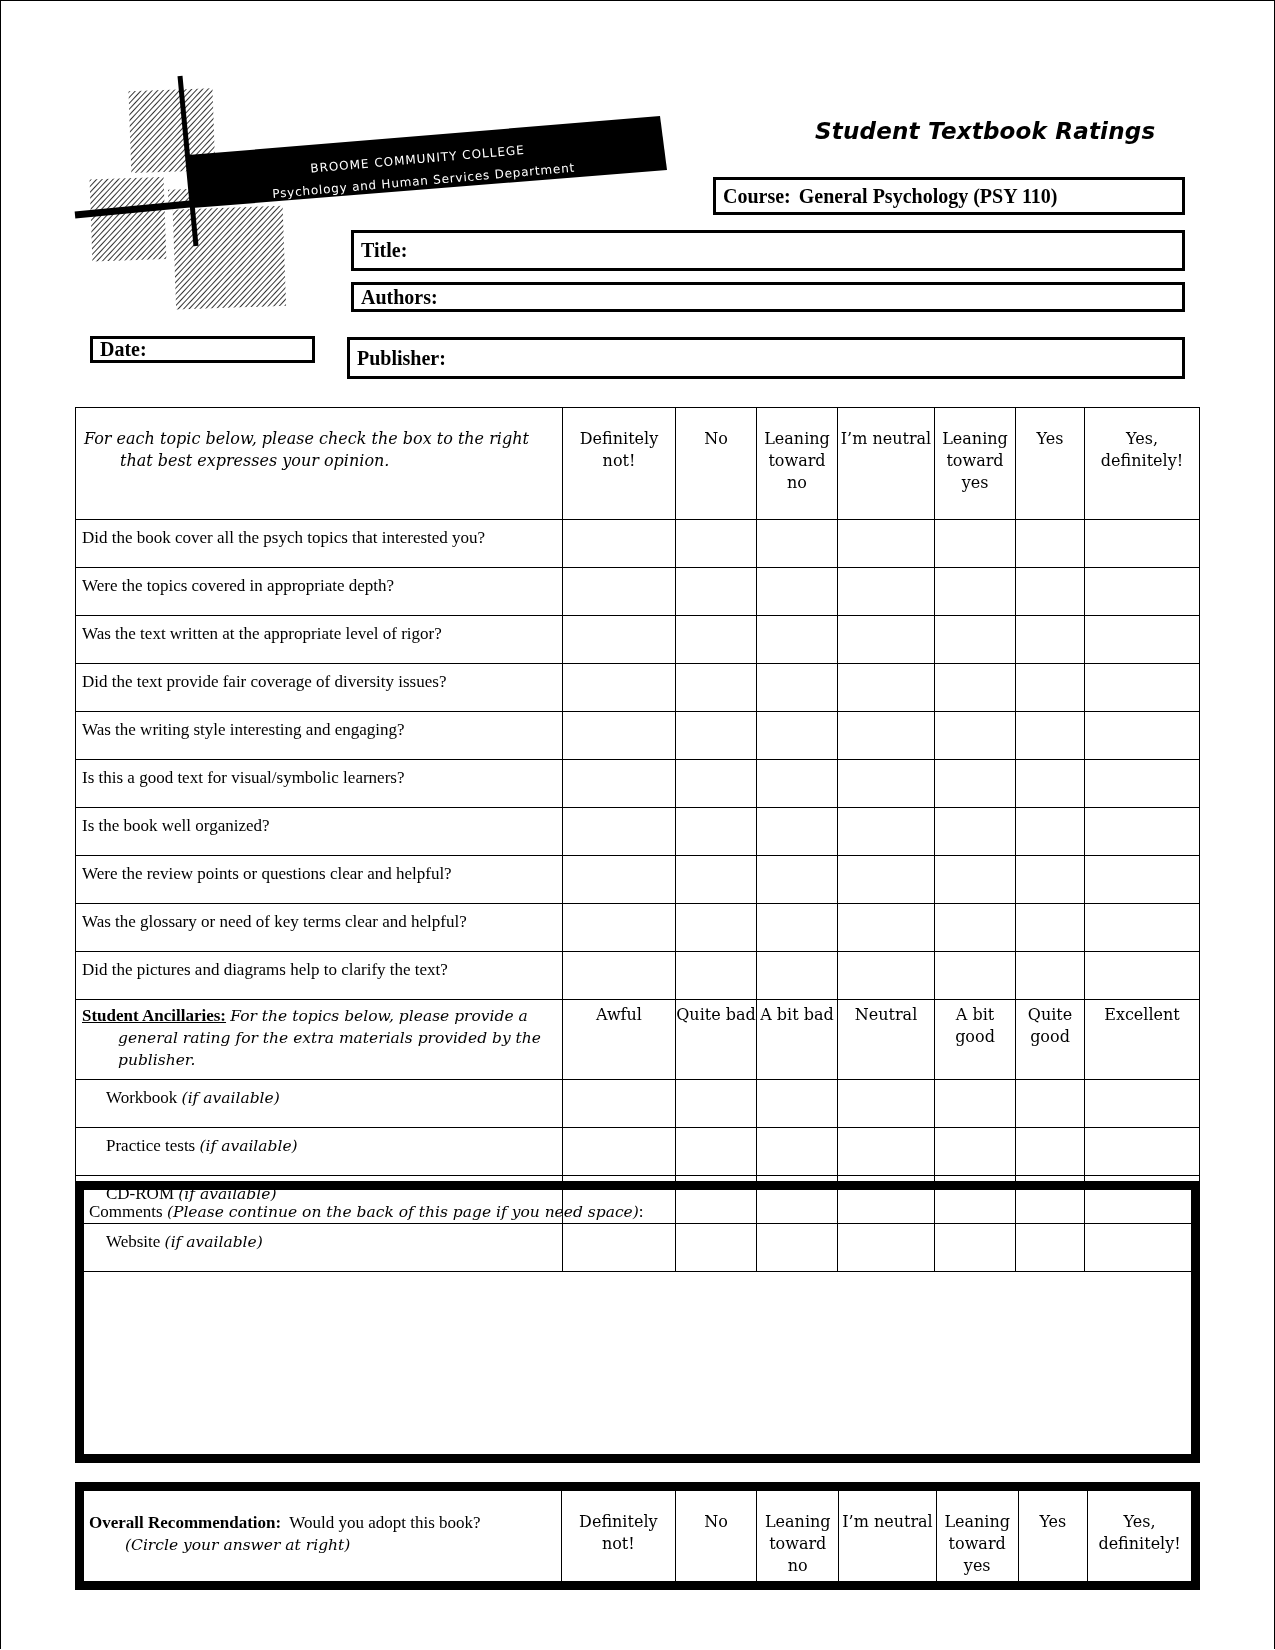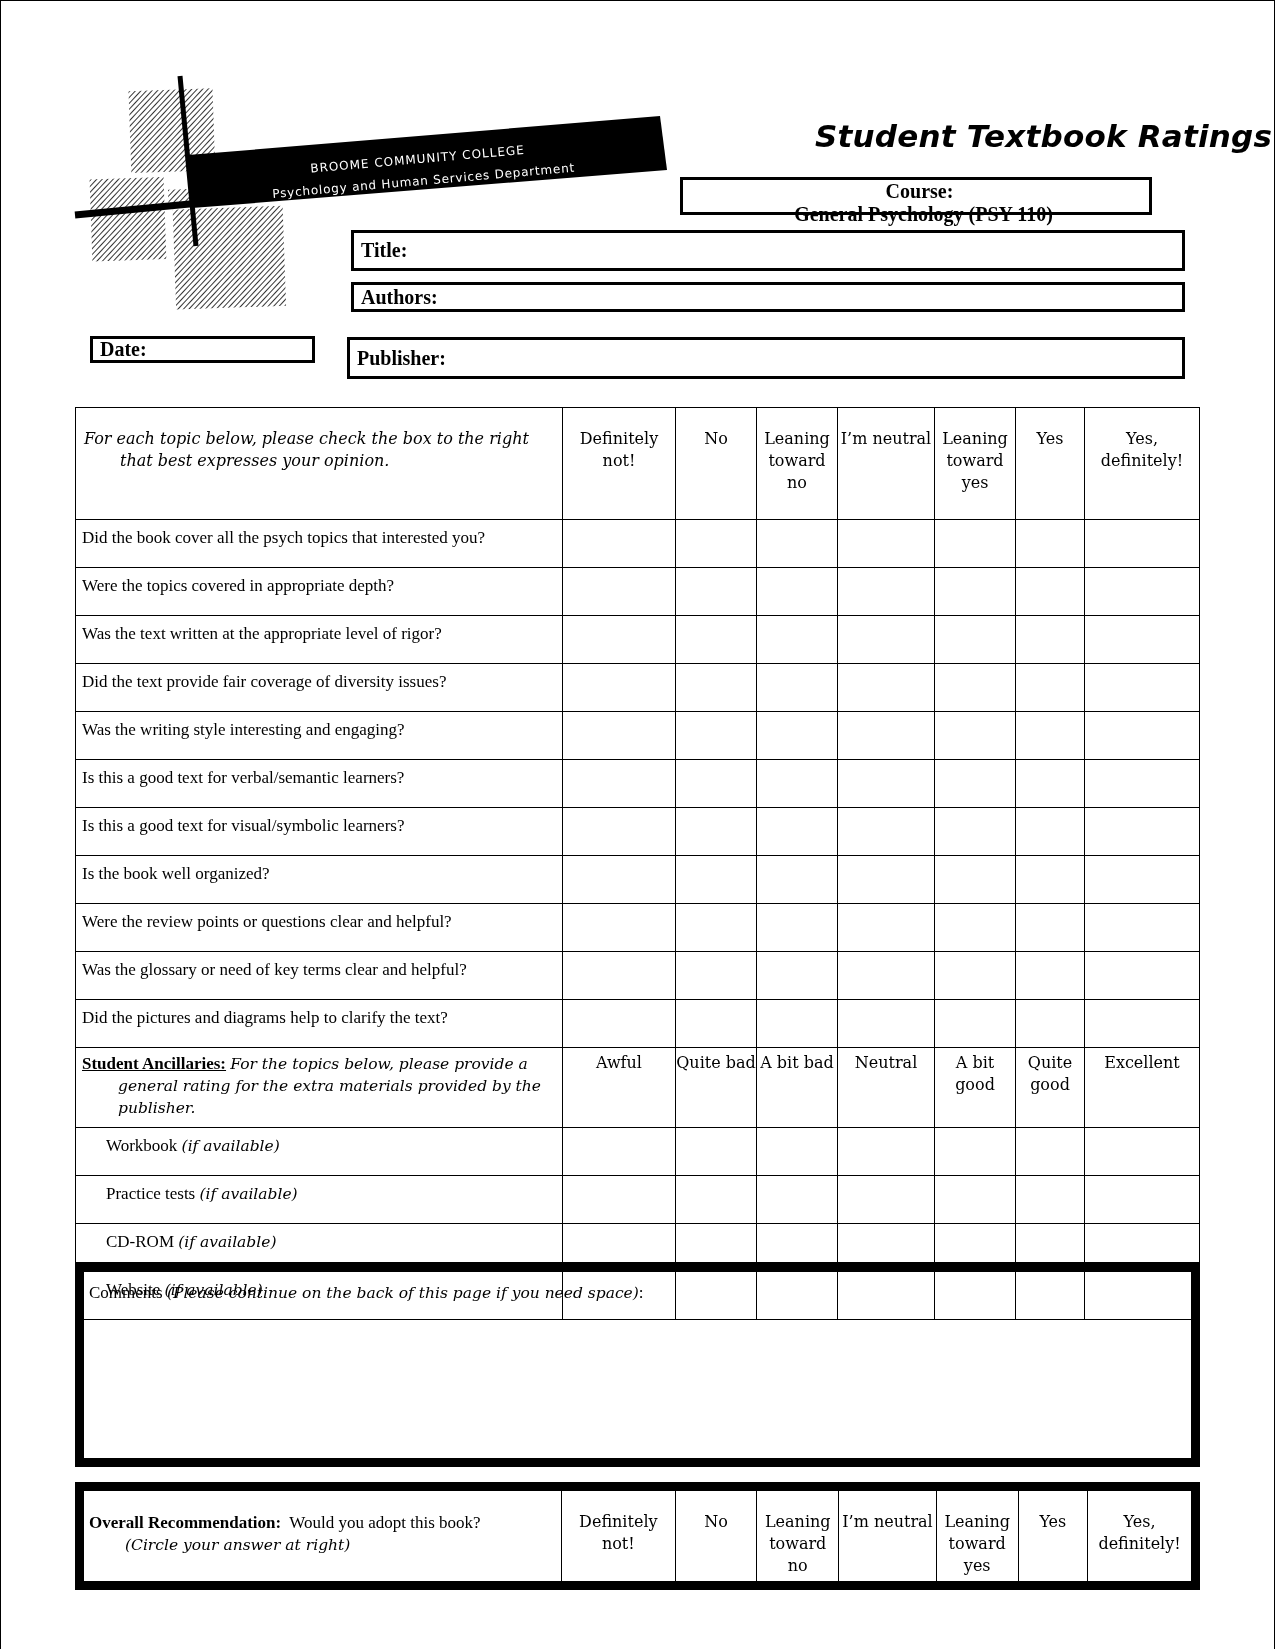--- a/index.html
+++ b/index.html
@@ -4,26 +4,26 @@
 <style>
   html, body { margin:0; padding:0; background:#fff; }
   body { width:1275px; height:1650px; position:relative; overflow:hidden;
          font-family:"Liberation Serif", serif; color:#000; }
   .page-border { position:absolute; left:0; top:0; width:1273px; height:1648px; border:1px solid #000; border-bottom:none; border-right:1px solid #000; }
 
   
   .logo { position:absolute; left:70px; top:60px; width:600px; height:260px; }
 
   .doc-title { position:absolute; left:815px; top:118px; font-family:"DejaVu Sans", sans-serif;
-               font-weight:bold; font-style:italic; font-size:31px; letter-spacing:0.2px; }
+               font-weight:bold; font-style:italic; font-size:23px; letter-spacing:0.2px; }
 
   .field-box { position:absolute; border:3px solid #000; box-sizing:border-box;
                font-weight:bold; font-size:20px; padding-left:7px; display:flex; align-items:center; }
   .field-box .val { font-weight:bold; margin-left:8px; }
-  #course { left:680px; top:177px; width:472px; height:38px; font-weight:bold;flex-direction:column; }
+  #course { left:713px; top:177px; width:472px; height:38px; font-weight:bold; }
   #title-box { left:351px; top:230px; width:834px; height:41px; }
   #authors-box { left:351px; top:282px; width:834px; height:30px; }
   #date-box { left:90px; top:336px; width:225px; height:27px; }
   #publisher-box { left:347px; top:337px; width:838px; height:42px; }
 
   
   table.ratings { position:absolute; left:75px; top:407px; width:1124px; border-collapse:collapse; table-layout:fixed; }
   table.ratings td { border:1px solid #000; padding:0; font-size:17px; vertical-align:top; }
   table.ratings td.q { padding:6px 6px 0 6px; }
   table.ratings td.opt { text-align:center; padding-top:20px; font-family:"DejaVu Serif", serif; font-size:16px; line-height:22px; }
@@ -35,21 +35,21 @@
   tr.qrow td.q { vertical-align:top; padding-top:8px; }
   tr.anc-head td { height:74px; }
   tr.anc-head td.q { line-height:22px; padding-top:5px; }
   tr.anc-head td.q .lab { font-weight:bold; font-family:"Liberation Serif", serif; font-size:17px;text-decoration:underline; }
   tr.anc-head td.q .ins { font-family:"DejaVu Serif", serif; font-style:italic; font-size:15.5px; }
   tr.anc-head td.opt { padding-top:4px; }
   tr.anc-row td.q { padding-left:30px; }
   .ifa { font-family:"DejaVu Serif", serif; font-style:italic; font-size:15.5px; }
 
   
-  .comments { position:absolute; left:75px; top:1262px; width:1125px; height:205px;
+  .comments { position:absolute; left:75px; top:1181px; width:1125px; height:282px;
               border:9px solid #000; box-sizing:border-box; }
   .comments .lbl { position:absolute; left:5px; top:12px; font-size:17px; }
   .comments .lbl .hint { font-family:"DejaVu Serif", serif; font-style:italic; font-size:15.5px; }
 
   
   table.overall { position:absolute; left:75px; top:1482px; width:1125px; height:108px;
                   border-collapse:collapse; table-layout:fixed; border:9px solid #000; border-top:none; }
   table.overall td { border-left:1px solid #000; padding:0; vertical-align:top; }
   table.overall td.q { border-left:none; padding:30px 4px 0 5px; font-size:17px; line-height:22px; }
   table.overall td.q .lab { font-weight:bold; }
@@ -176,30 +176,20 @@
         <td class="q">Was the writing style interesting and engaging?</td>
         <td></td>
         <td></td>
         <td></td>
         <td></td>
         <td></td>
         <td></td>
         <td></td>
       </tr>
       <tr class="qrow">
-        <td class="q">Is this a good text for verbal/semantic learners?</td>
-        <td></td>
-        <td></td>
-        <td></td>
-        <td></td>
-        <td></td>
-        <td></td>
-        <td></td>
-      </tr>
-      <tr class="qrow">
         <td class="q">Is this a good text for visual/symbolic learners?</td>
         <td></td>
         <td></td>
         <td></td>
         <td></td>
         <td></td>
         <td></td>
         <td></td>
       </tr>
       <tr class="qrow">

